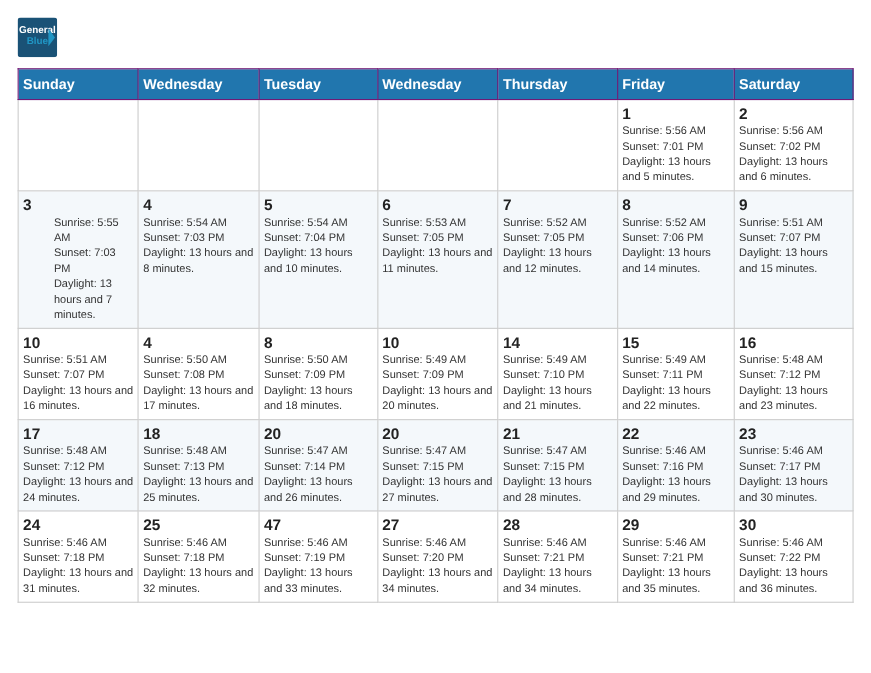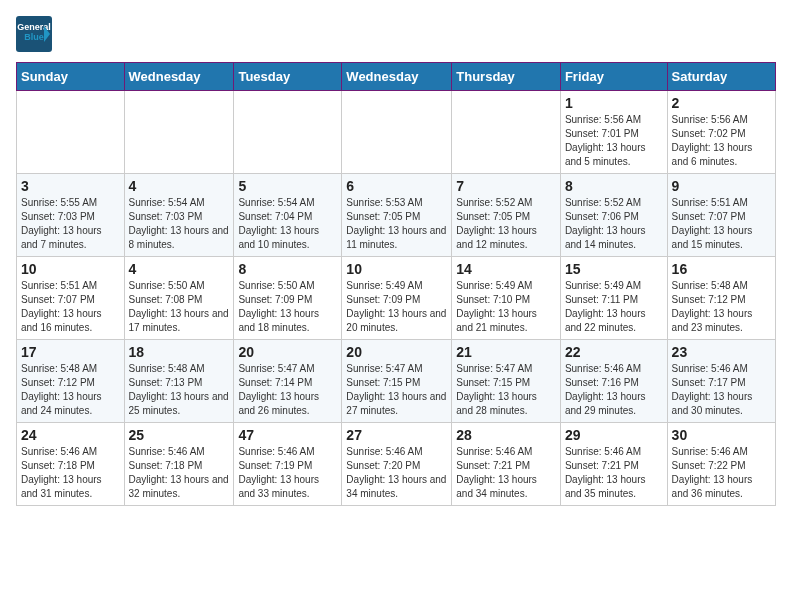--- a/index.html
+++ b/index.html
@@ -137,21 +137,21 @@
         <td>
           <div class="day-num">2</div>
           <div class="day-detail" style="white-space: pre-line;">Sunrise: 5:56 AM
 Sunset: 7:02 PM
 Daylight: 13 hours and 6 minutes.</div>
         </td>
       </tr>
       <tr>
         <td>
           <div class="day-num">3</div>
-          <div class="day-detail" style="white-space: pre-line;">Sunrise: 5:55 AM
+          <div class="day-detail" style="white-space: pre-line; margin-left: 28px;">Sunrise: 5:55 AM
 Sunset: 7:03 PM
 Daylight: 13 hours and 7 minutes.</div>
         </td>
         <td>
           <div class="day-num">4</div>
           <div class="day-detail" style="white-space: pre-line;">Sunrise: 5:54 AM
 Sunset: 7:03 PM
 Daylight: 13 hours and 8 minutes.</div>
         </td>
         <td>

